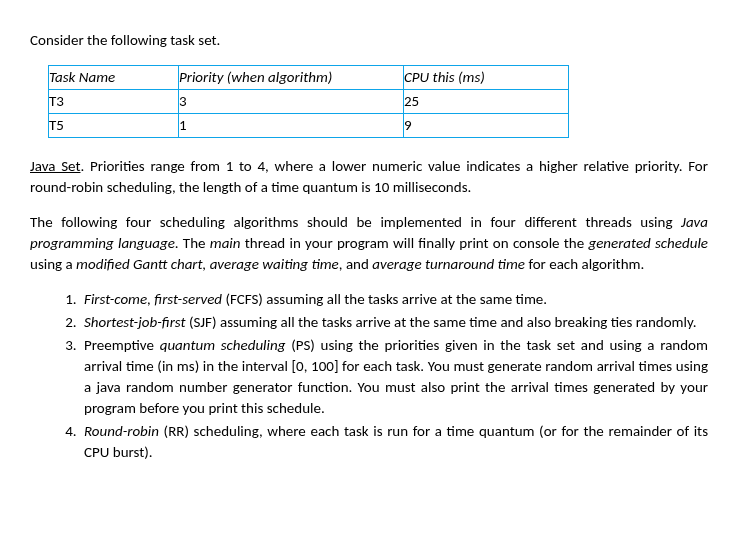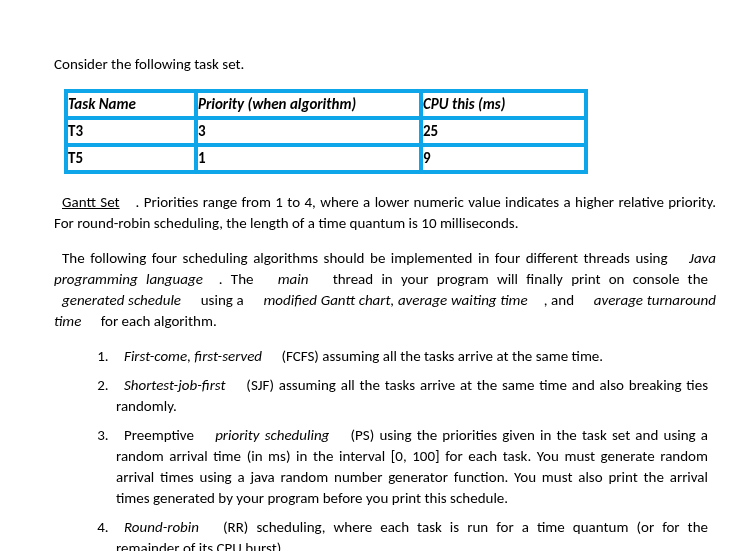--- a/index.html
+++ b/index.html
@@ -1,16 +1,16 @@
 <!DOCTYPE html>
 <html><head>
   <meta charset="utf-8">
   <style>
     * {
-      margin: 8px;
+      margin: 0;
       padding: 0;
       box-sizing: border-box;
     }
     body {
       font-family: Calibri, 'Segoe UI', Arial, sans-serif;
       font-size: 15px;
       color: #000;
       background: #fff;
       padding: 30px 30px 30px 30px;
       width: 738px;
@@ -18,24 +18,24 @@
     }
     .intro {
       margin-bottom: 14px;
     }
     table {
       border-collapse: collapse;
       margin-left: 18px;
       margin-bottom: 18px;
     }
     th, td {
-      border: 4px solid #0ea5e9;
+      border: 1px solid #0ea5e9;
       padding: 1px 0;
       text-align: left;
-      font-weight: bold;
+      font-weight: normal;
     }
     th {
       font-style: italic;
     }
     .col-name { width: 130px; }
     .col-priority { width: 225px; }
     .col-burst { width: 165px; }
     .paragraph {
       margin-bottom: 14px;
       text-align: justify;
@@ -77,33 +77,33 @@
     </tr>
     <tr>
       <td>T5</td>
       <td>1</td>
       <td>9</td>
     </tr>
   </tbody>
 </table>
 
 <p class="paragraph">
-  <span class="underline">Gantt Set</span><span>. Priorities range from 1 to 4, where a lower numeric value indicates a higher relative priority. For round-robin scheduling, the length of a time quantum is 10 milliseconds.</span>
+  <span class="underline">Java Set</span><span>. Priorities range from 1 to 4, where a lower numeric value indicates a higher relative priority. For round-robin scheduling, the length of a time quantum is 10 milliseconds.</span>
 </p>
 
 <p class="paragraph">
   <span>The following four scheduling algorithms should be implemented in four different threads using </span><span class="italic">Java programming language</span><span>. The </span><span class="italic">main</span><span> thread in your program will finally print on console the </span><span class="italic">generated schedule</span><span> using a </span><span class="italic">modified Gantt chart, average waiting time</span><span>, and </span><span class="italic">average turnaround time</span><span> for each algorithm.</span>
 </p>
 
 <ol>
   <li>
     <span class="italic">First-come, first-served</span><span> (FCFS) assuming all the tasks arrive at the same time.</span>
   </li>
   <li>
     <span class="italic">Shortest-job-first</span><span> (SJF) assuming all the tasks arrive at the same time and also breaking ties randomly.</span>
   </li>
   <li>
-    <span>Preemptive </span><span class="italic">priority scheduling</span><span> (PS) using the priorities given in the task set and using a random arrival time (in ms) in the interval [0, 100] for each task. You must generate random arrival times using a java random number generator function. You must also print the arrival times generated by your program before you print this schedule.</span>
+    <span>Preemptive </span><span class="italic">quantum scheduling</span><span> (PS) using the priorities given in the task set and using a random arrival time (in ms) in the interval [0, 100] for each task. You must generate random arrival times using a java random number generator function. You must also print the arrival times generated by your program before you print this schedule.</span>
   </li>
   <li>
     <span class="italic">Round-robin</span><span> (RR) scheduling, where each task is run for a time quantum (or for the remainder of its CPU burst).</span>
   </li>
 </ol>
 
 </body></html>

